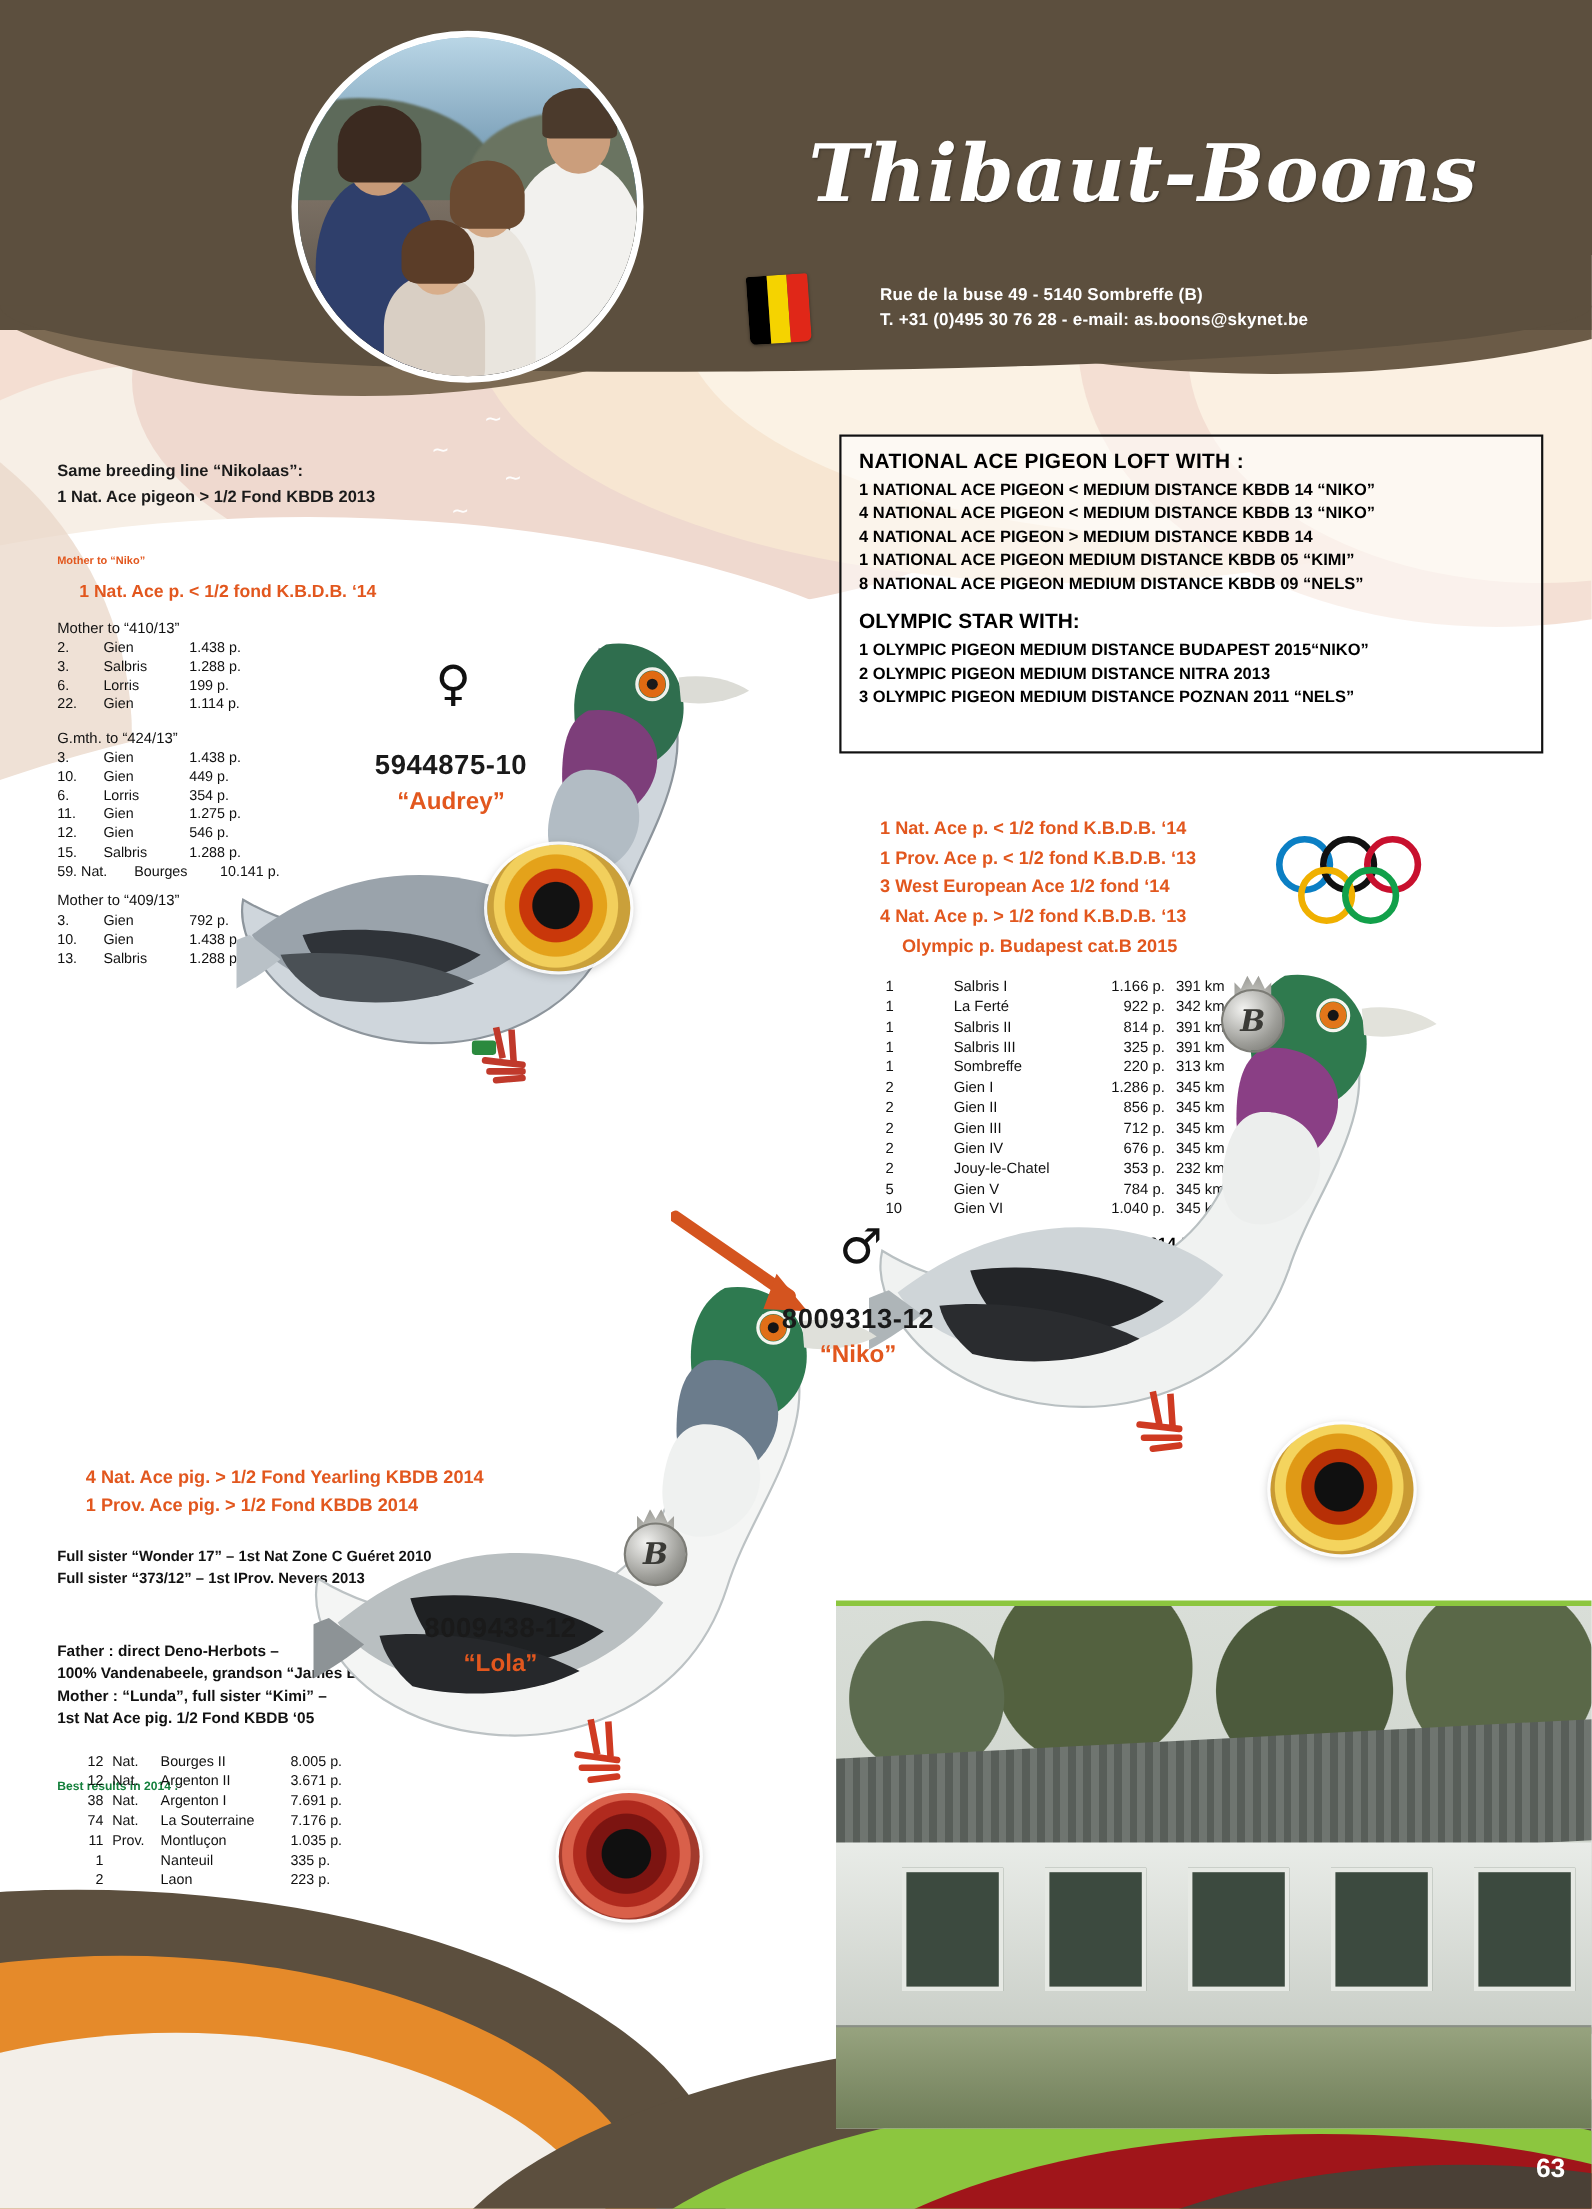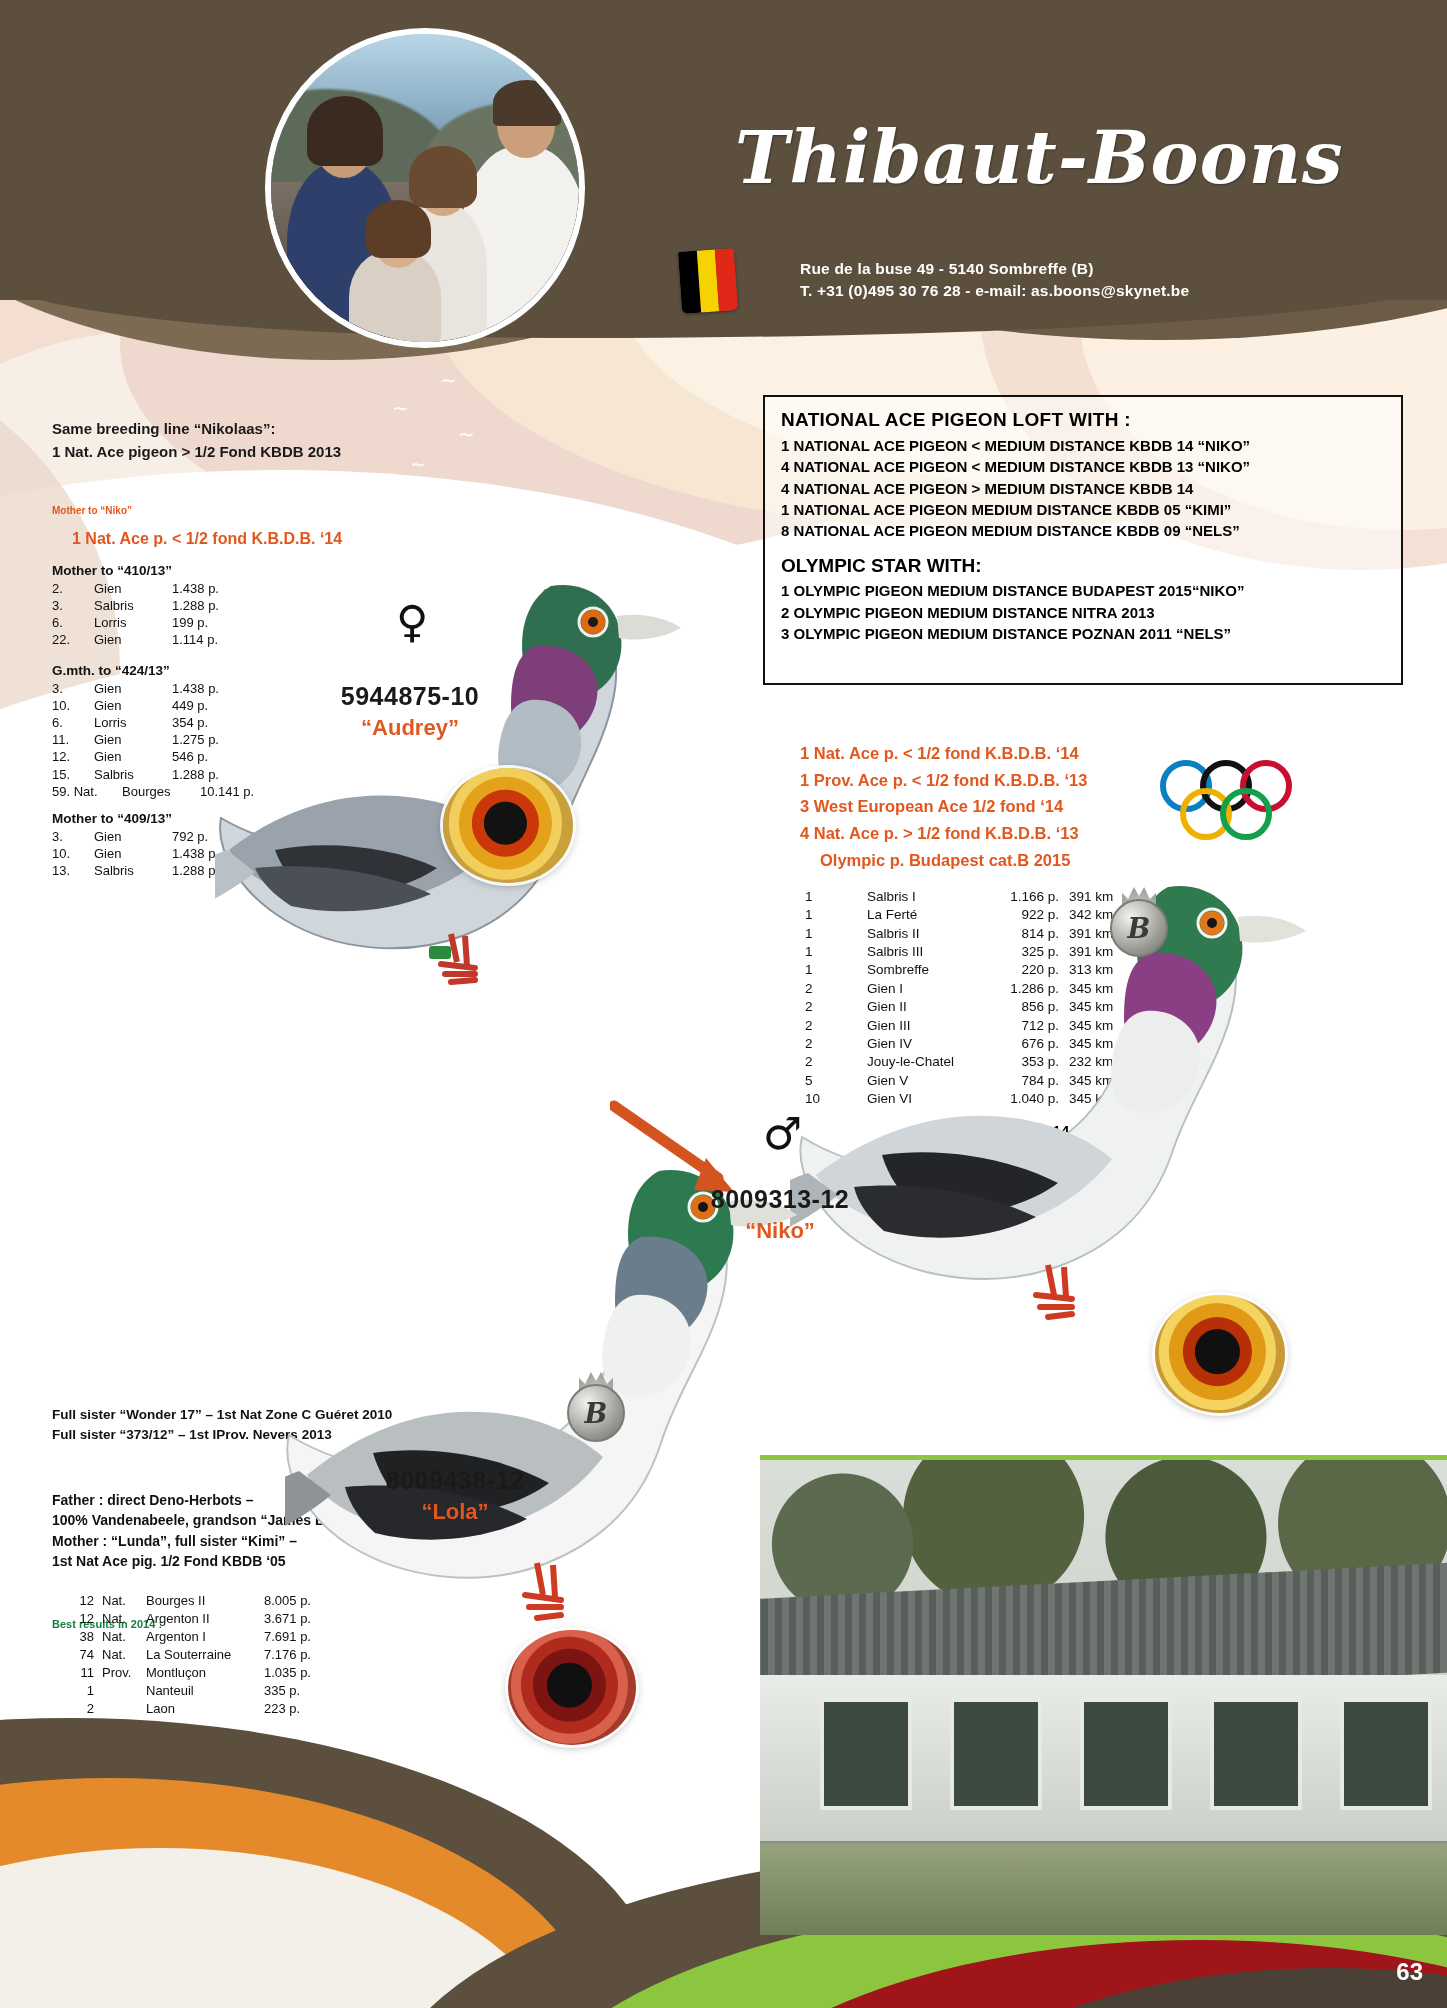--- a/index.html
+++ b/index.html
@@ -76,21 +76,21 @@
   .flag span{ flex:1 1 auto; }
 
   
   .tb { position:absolute; z-index:6; }
 
   .left-top{ left:52px; top:418px; width:520px; font-size:15px; color:#1a1a1a; font-weight:bold; line-height:1.5; }
   .mother-head{ left:52px; top:505px; font-size:10px; font-weight:bold; color:#e2571e; }
   .ace-line{ left:72px; top:530px; font-size:16px; font-weight:bold; color:#e2571e; }
 
   .res-table{ font-size:13px; color:#111; line-height:1.32; }
-  .res-table .hdr{ font-weight:bold; font-size:13.5px; }
+  .res-table .hdr{ font-weight:normal; font-size:13.5px; }
   .res-row{ display:flex; }
   .res-row .c1{ width:42px; }
   .res-row .c2{ width:78px; }
   .res-row .c3{ width:80px; text-align:left; }
 
   
   .nat-box{
     position:absolute; left:763px; top:395px; width:640px; height:290px;
     border:2px solid #111; background:rgba(255,255,255,.55); z-index:6;
     padding:12px 16px;
@@ -554,20 +554,24 @@
   <div class="eye-photo" style="left:1155px; top:1295px; width:130px; height:118px;
        background:radial-gradient(circle at 48% 48%, #101010 0 22px, #b72f06 23px 34px, #e09a16 35px 48px, #f4d45e 49px 58px, #c99a33 59px 66px);"></div>
 
   <div class="glyph" style="left:763px; top:1112px;">♂</div>
 
   <div class="ring" style="left:660px; top:1185px; width:240px;">
     <div class="num">8009313-12</div>
     <div class="nm">“Niko”</div>
   </div>
 
+  <div class="tb lola-titles">
+    <div>4 Nat. Ace pig. &gt; 1/2 Fond Yearling KBDB 2014</div>
+    <div>1 Prov. Ace pig. &gt; 1/2 Fond KBDB 2014</div>
+  </div>
 
   <div class="tb lola-sisters">
     <div>Full sister “Wonder 17” – 1st Nat Zone C Guéret 2010</div>
     <div>Full sister “373/12” – 1st IProv. Nevers 2013</div>
   </div>
 
   <div class="tb lola-parents">
     <div>Father : direct Deno-Herbots –</div>
     <div>100% Vandenabeele, grandson “James Bond”</div>
     <div>Mother : “Lunda”, full sister “Kimi” –</div>

